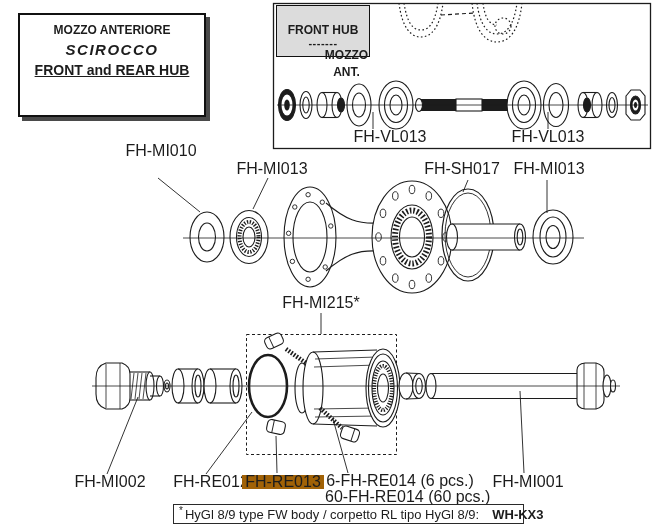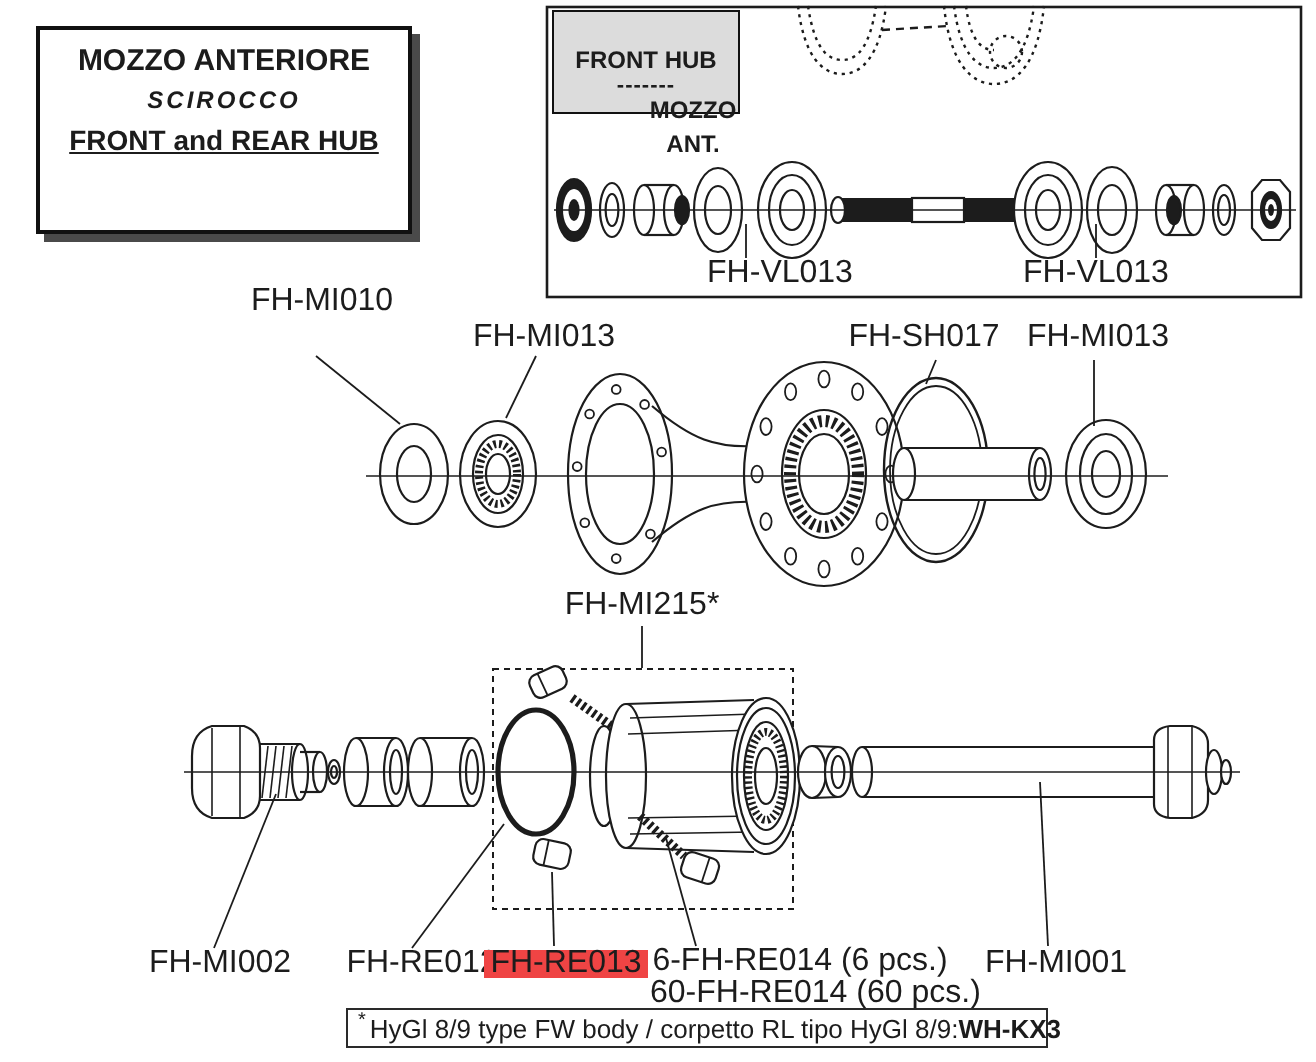--- a/index.html
+++ b/index.html
@@ -1,35 +1,35 @@
 <!DOCTYPE html>
 <html><head>
 <meta charset="utf-8">
 <style>
   html,body{margin:0;padding:0;background:#fff;}
   #page{position:relative;width:658px;height:531px;background:#ffffff;overflow:hidden;
         font-family:"Liberation Sans",sans-serif;color:#1c1c1c;}
   svg{position:absolute;left:0;top:0;}
   .lbl{position:absolute;font-size:16px;line-height:14px;text-align:center;width:84px;white-space:nowrap;}
   .lbl-left{text-align:center;width:150px;}
-  .hl{background:#ef4444;padding:0 3px;display:inline-block;}
+  .hl{background:#a16207;padding:0 3px;display:inline-block;}
   #title-box{position:absolute;left:18px;top:13px;width:184px;height:94px;border:2px solid #111;
              background:#fff;box-shadow:4px 4px 0 0 #4a4a4a;text-align:center;padding-top:6px;box-sizing:content-box;}
-  #title-box .t1{font-size:15px;font-weight:bold;line-height:19px;}
-  #title-box .t3{font-size:12px;font-weight:bold;font-style:italic;letter-spacing:1.5px;line-height:20px;}
+  #title-box .t1{font-size:12px;font-weight:bold;line-height:19px;}
+  #title-box .t3{font-size:15px;font-weight:bold;font-style:italic;letter-spacing:1.5px;line-height:20px;}
   #title-box .t4{font-size:14px;font-weight:bold;line-height:20px;text-decoration:underline;}
   #fh-label-box{position:absolute;left:276px;top:5px;width:92px;height:50px;background:#dcdcdc;
                 border:1.2px solid #111;text-align:center;font-weight:bold;font-size:12px;}
   #fh-label-box .r1{line-height:17px;margin-top:16px;}
   #fh-label-box .sep{line-height:8px;font-size:11px;letter-spacing:0.5px;}
   #fh-label-box .r2{line-height:17px;padding-left:47px;}
   #note-box{position:absolute;left:173px;top:504px;width:344px;height:18px;border:1.3px solid #2a2a2a;
             font-size:13px;display:flex;align-items:center;padding-left:5px;white-space:nowrap;}
   #note-box .ast{font-size:10px;vertical-align:super;margin-right:2px;line-height:1;position:relative;top:-3px;}
-  #note-box .code{font-weight:bold;margin-left:0;}
+  #note-box .code{font-weight:bold;margin-left:13px;}
 </style>
 </head>
 <body>
 
 <div id="page">
 
   <svg width="658" height="531" viewBox="0 0 658 531">
     <g stroke="#1c1c1c" fill="none" stroke-width="1.1">
 
       <g>

